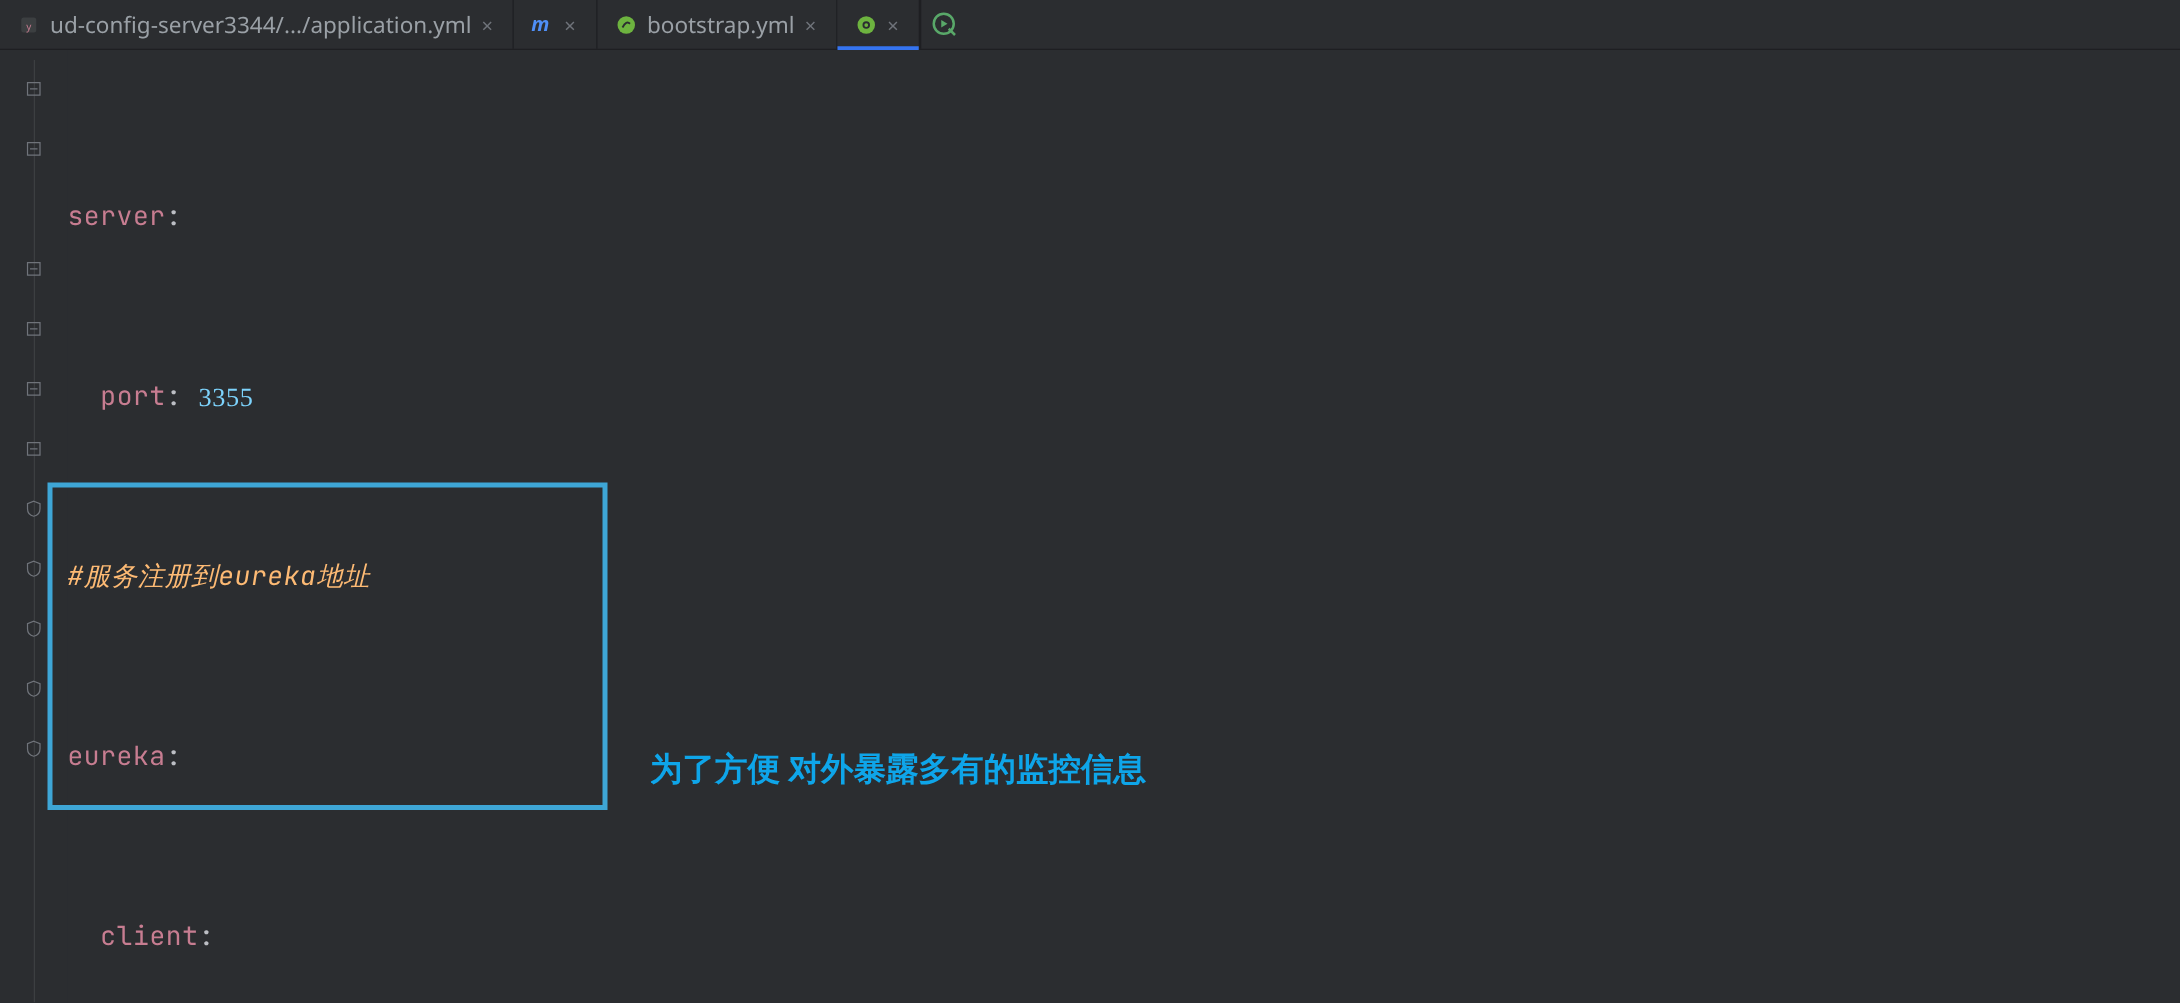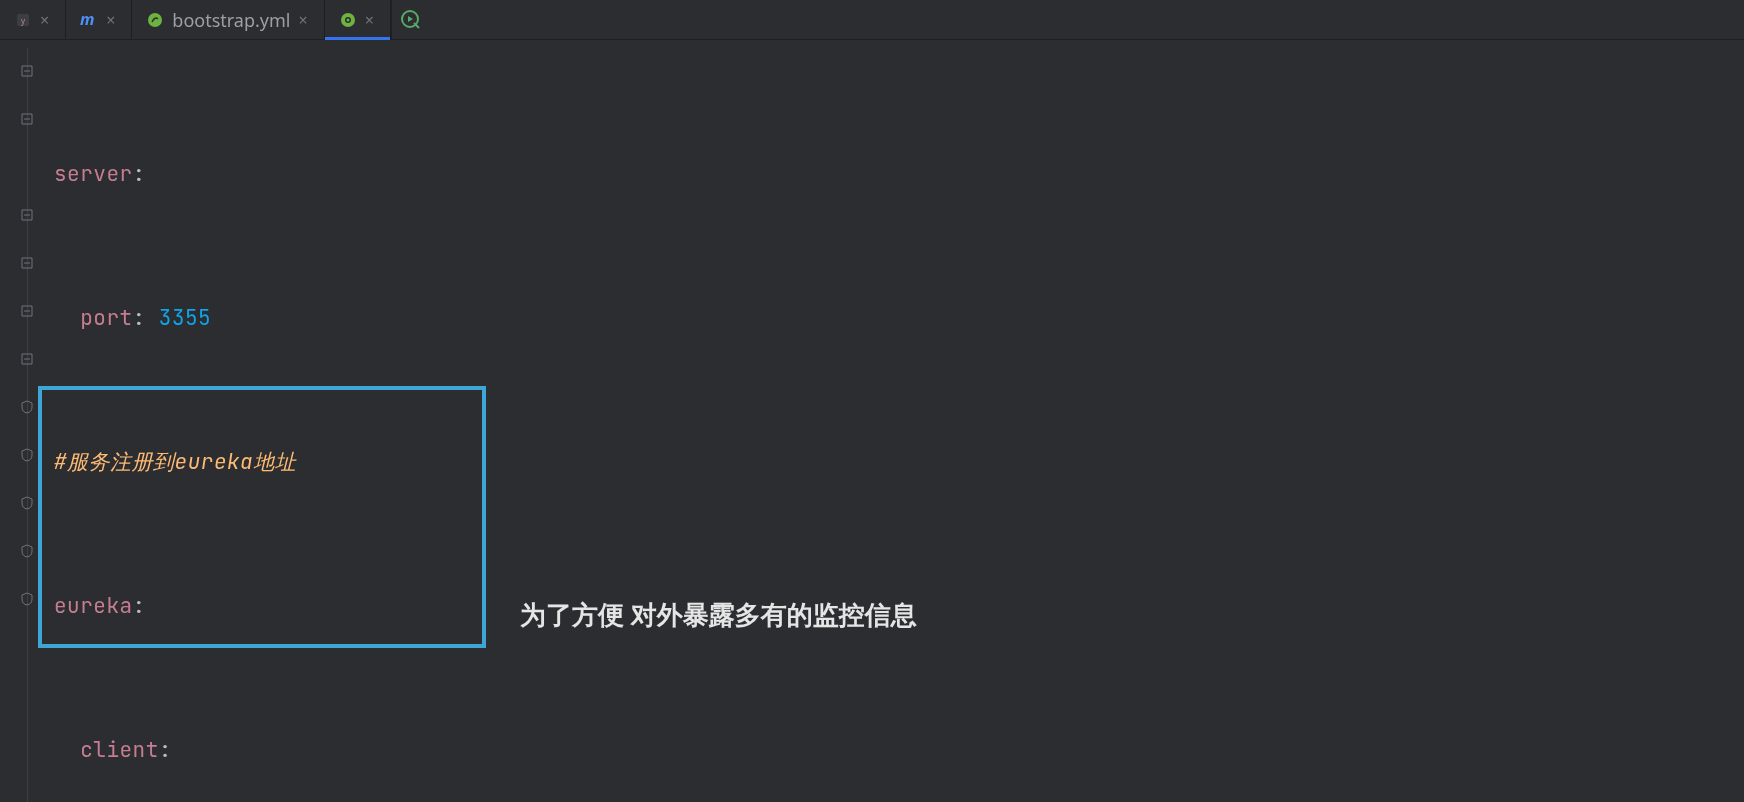--- a/index.html
+++ b/index.html
@@ -89,46 +89,47 @@
   .code {
     padding: 14px 0 0 0;
     position: relative;
     white-space: pre;
     line-height: 48px;
     letter-spacing: 0.5px;
   }
   .line { height: 48px; display:flex; align-items:center; }
   .k-key   { color: #c77d91; } 
   .k-colon { color: #bcbec4; }
-  .k-num   { color: #0ea5e9; } 
+  .k-num   { color: #7dd3fc; font-family: Liberation Serif, serif; } 
   .k-comment { color: #fdba74; font-style: italic; }
   .highlight-box {
     position:absolute;
     border: 4px solid #3ea6d6;
     pointer-events:none;
   }
   .annotation {
     position:absolute;
-    color:#e5e5e5;
+    color:#0ea5e9;
     font-family: "PingFang SC","Microsoft YaHei",system-ui,sans-serif;
     font-size: 26px;
     font-weight: 600;
   }
 </style>
 </head>
 <body>
 
 <div class="tab-bar">
   <div class="tab">
     <span class="icon icon-yml">
       <svg width="16" height="16" viewBox="0 0 16 16">
           <rect x="2" y="2" width="12" height="12" rx="2" fill="#3c3f41"></rect>
           <text x="8" y="12" text-anchor="middle" font-size="8" fill="#c77d91">y</text>
         </svg>
     </span>
+    <span>ud-config-server3344/.../application.yml</span>
     <span class="close">×</span>
   </div>
   <div class="tab">
     <span class="icon icon-pom">
       <svg width="18" height="18" viewBox="0 0 18 18">
           <text x="0" y="14" font-size="16" font-style="italic" font-weight="bold" fill="#4f8ff7">m</text>
         </svg>
     </span>
     <span class="close">×</span>
   </div>

